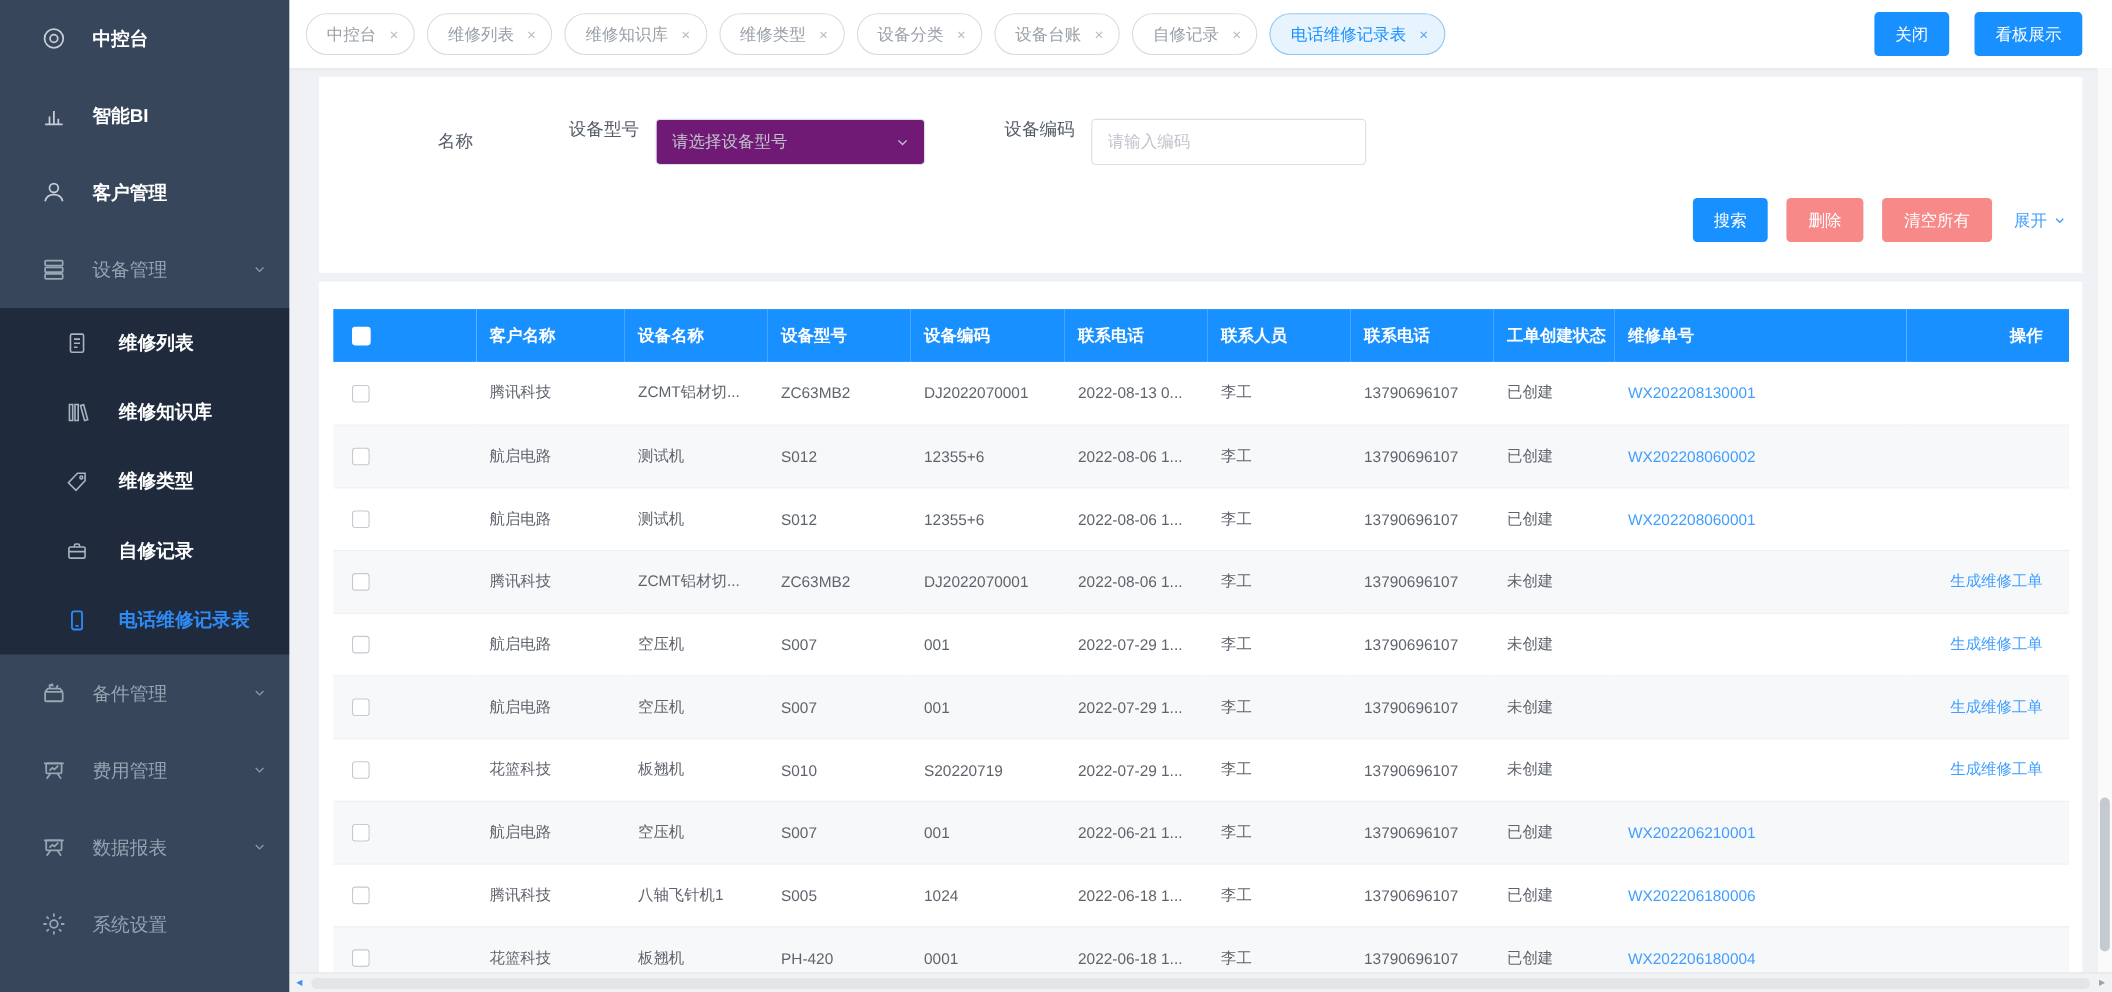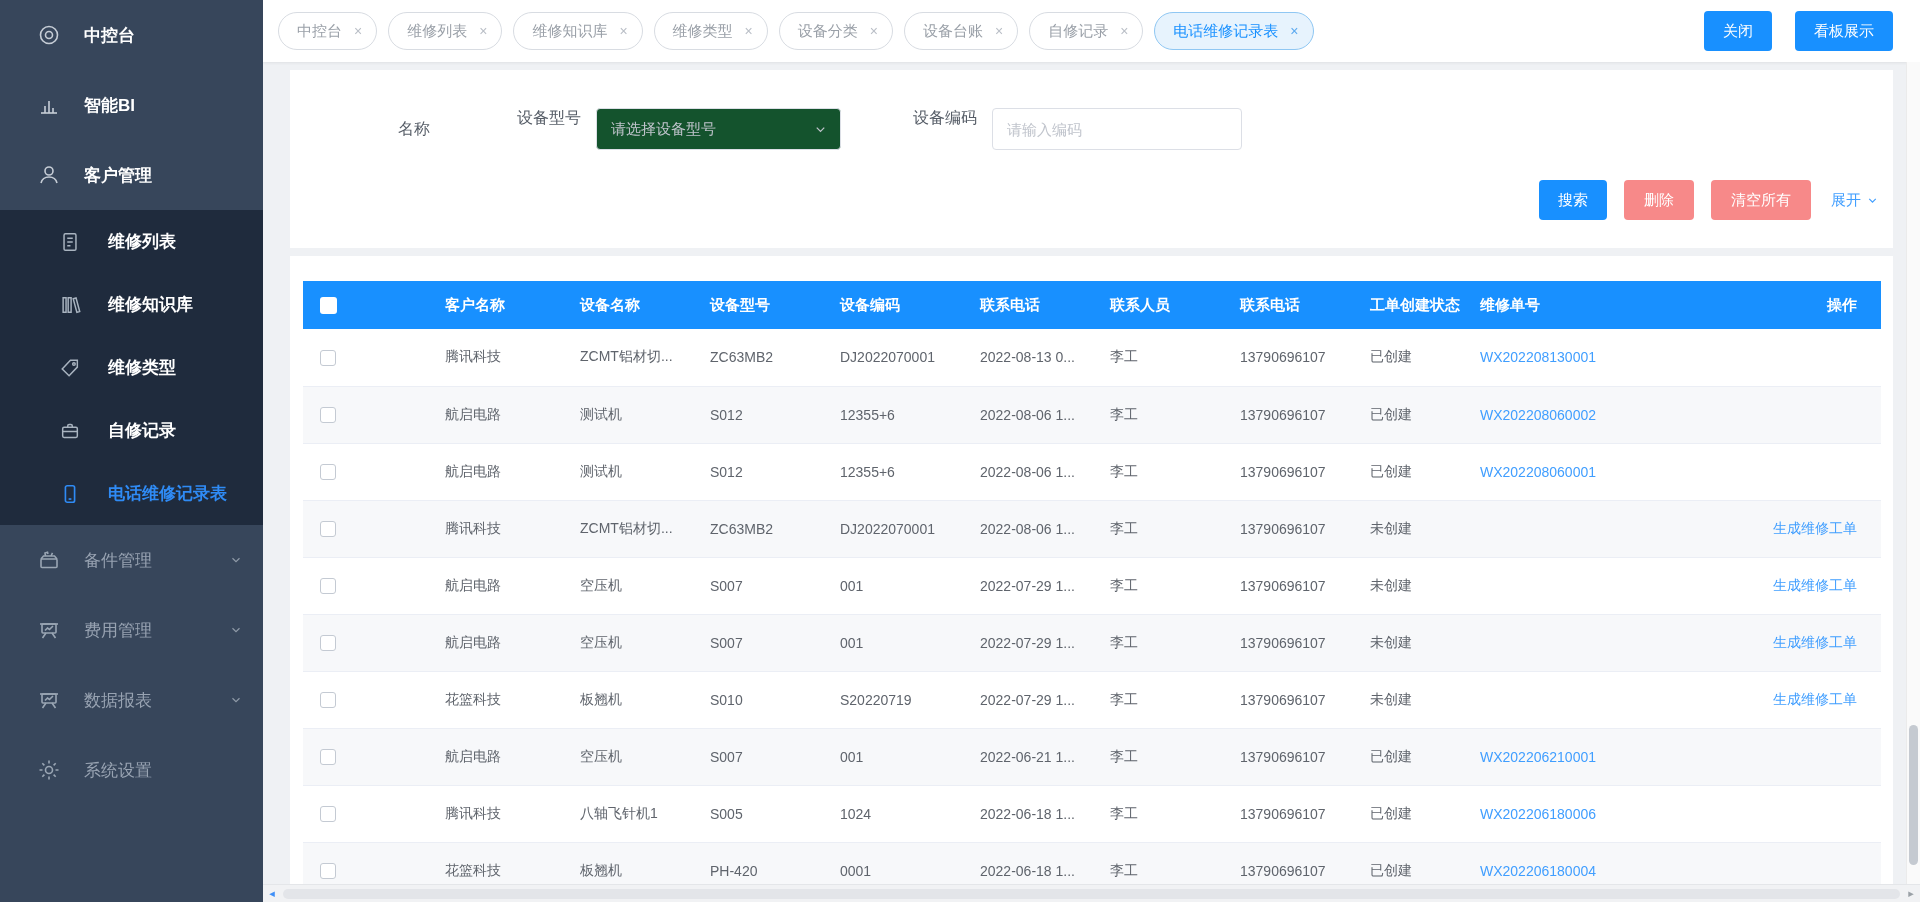--- a/index.html
+++ b/index.html
@@ -35,21 +35,21 @@
   .btn { height:40px; border:none; border-radius:4px; font-size:15px; cursor:pointer; font-family:inherit; color:#fff; }
   .btn-primary { background:#1890ff; padding:0 19px; }
   .btn-danger { background:#f78989; padding:0 20px; }
   
   .filter-panel { position:absolute; top:70px; left:27px; right:27px; height:178px; background:#fff; }
   .filter-row { display:flex; align-items:center; margin:38px 0 0 108px; }
   .f-group { display:flex; margin-right:72px; }
   .f-label { font-size:16px; color:#555c66; margin-right:15px; white-space:nowrap; }
   .f-input { width:250px; height:42px; border:1px solid #dcdfe6; border-radius:4px; padding:0 14px; font-size:15px; color:#333; font-family:inherit; outline:none; }
   .f-input::placeholder { color:#c0c4cc; }
-  .f-select { width:245px; height:42px; border:1px solid #dcdfe6; border-radius:4px; padding:0 12px 0 14px; display:flex; align-items:center; justify-content:space-between; font-size:15px; color:#c0c4cc; background:#14532d; cursor:pointer; }
+  .f-select { width:245px; height:42px; border:1px solid #dcdfe6; border-radius:4px; padding:0 12px 0 14px; display:flex; align-items:center; justify-content:space-between; font-size:15px; color:#c0c4cc; background:#701a75; cursor:pointer; }
   .f-select .caret { color:#c0c4cc; display:flex; }
   .actions-row { display:flex; align-items:center; justify-content:flex-end; margin:30px 14px 0 0; gap:17px; }
   .expand-link { color:#409eff; font-size:15px; display:flex; align-items:center; gap:5px; cursor:pointer; margin-left:3px; }
   
   .table-panel { position:absolute; top:256px; left:27px; right:27px; bottom:18px; background:#fff; overflow:hidden; padding:25px 12px 0 13px; }
   table { width:100%; border-collapse:collapse; table-layout:fixed; }
   thead th { background:#1890ff; color:#fff; font-size:15px; font-weight:bold; height:48px; text-align:left; padding:0 0 0 12px; overflow:hidden; white-space:nowrap; }
   tbody td { height:57px; font-size:14px; color:#5f646c; padding:0 4px 0 12px; border-bottom:1px solid #ebeef5; overflow:hidden; white-space:nowrap; }
   tbody tr:nth-child(even) { background:#f7f8fa; }
   th.col-check, td.col-check { padding-left:17px; }
@@ -89,20 +89,35 @@
     <span>智能BI</span>
   </div>
   <div class="s-item bright">
     <span class="s-icon">
       <svg width="24" height="24" viewBox="0 0 24 24" fill="none" stroke="currentColor" stroke-width="1.6">
           <circle cx="12" cy="8" r="4"></circle>
           <path d="M4 20c1-4 4.5-6 8-6s7 2 8 6"></path>
         </svg>
     </span>
     <span>客户管理</span>
+  </div>
+  <div class="s-item">
+    <span class="s-icon">
+      <svg width="24" height="24" viewBox="0 0 24 24" fill="none" stroke="currentColor" stroke-width="1.6">
+          <rect x="4" y="4" width="16" height="4.5" rx="1"></rect>
+          <rect x="4" y="10" width="16" height="4.5" rx="1"></rect>
+          <rect x="4" y="16" width="16" height="4.5" rx="1"></rect>
+        </svg>
+    </span>
+    <span>设备管理</span>
+    <span class="chev">
+        <svg width="14" height="14" viewBox="0 0 24 24" fill="none" stroke="currentColor" stroke-width="2">
+          <path d="M6 9l6 6 6-6"></path>
+        </svg>
+      </span>
   </div>
 
   <div class="submenu">
     <div class="s-item">
       <span class="s-icon">
         <svg width="22" height="22" viewBox="0 0 24 24" fill="none" stroke="currentColor" stroke-width="1.6">
             <rect x="5.5" y="3" width="13" height="18" rx="1.5"></rect>
             <path d="M9 8h6M9 12h6M9 16h3.5"></path>
           </svg>
       </span>

